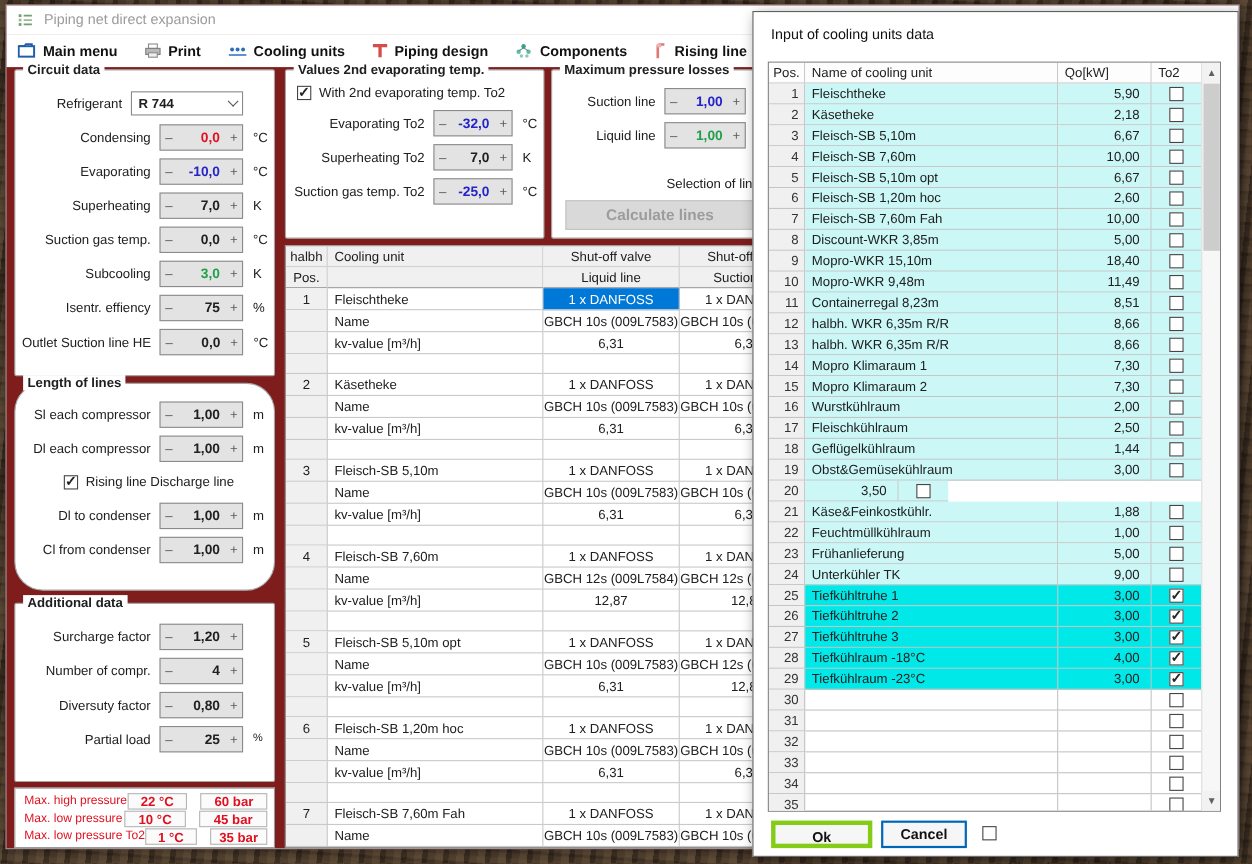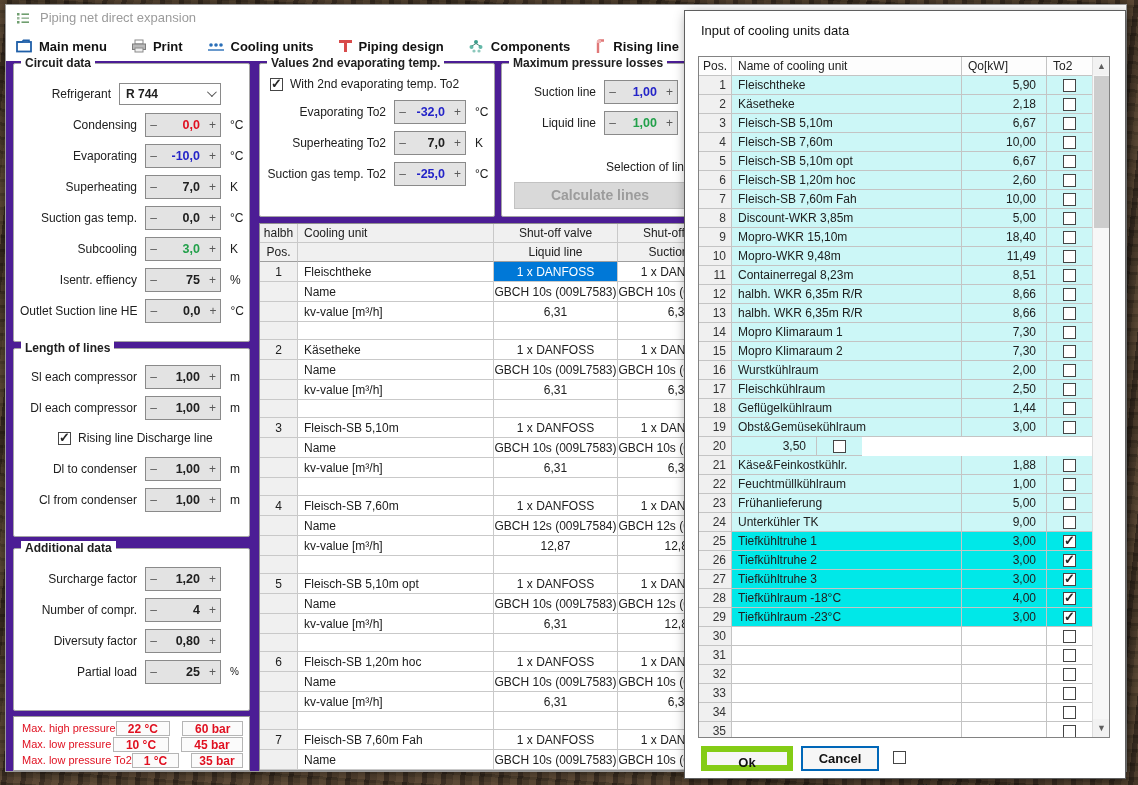--- a/index.html
+++ b/index.html
@@ -7,21 +7,21 @@
   body {
     font-family: "Liberation Sans", sans-serif;
     font-size: 12px; color:#202020;
     background-color:#453729;
     background-image:
       repeating-linear-gradient(96deg, rgba(115,92,66,.45) 0 7px, rgba(44,33,24,.5) 7px 12px, rgba(90,70,50,.35) 12px 19px),
       repeating-linear-gradient(4deg, rgba(28,22,16,.5) 0 3px, rgba(96,76,56,.3) 3px 9px, rgba(60,48,35,.4) 9px 14px);
   }
   
   .window { position:absolute; left:5px; top:4px; width:1122px; height:768px;
-    background:#4c1d95; border:1px solid #9a9a9a; box-shadow:0 0 10px rgba(0,0,0,.5); }
+    background:#7f1d1d; border:1px solid #9a9a9a; box-shadow:0 0 10px rgba(0,0,0,.5); }
   .titlebar { position:absolute; left:0; top:0; right:0; height:26px; background:#fff; }
   .app-icon { position:absolute; left:9px; top:5px; }
   .title-text { position:absolute; left:34px; top:5px; font-size:13px; color:#9b9b9b; }
   .win-glyph { position:absolute; top:3px; color:#8a8a8a; font-size:11px; }
   .wg-max { right:62px; width:10px; height:9px; border:1px solid #8a8a8a; top:6px; }
   .wg-close { right:16px; top:4px; font-size:13px; }
   .toolbar { position:absolute; left:0; top:26px; right:0; height:30px; display:flex; align-items:center;
     gap:24px; padding-left:10px; background:#fff;font-weight:bold; }
   .tb-item { display:flex; align-items:center; gap:6px; font-size:13px; color:#111; cursor:default; white-space:nowrap; }
   .tb-item svg { display:block; }
@@ -84,21 +84,21 @@
   .dhead .dc { background:#fdfdfd; color:#222; }
   .dc.pale { background:#ccf7f7; }
   .dc.hl { background:#00e8e8; }
   .dscroll { position:absolute; right:0; top:0; bottom:0; width:17px; background:#f7f7f7; border-left:1px solid #dcdcdc; }
   .dsb-arrow { position:absolute; left:0; width:17px; height:18px; color:#5f5f5f; font-size:9px; text-align:center;
     line-height:18px; background:#f2f2f2; }
   .dsb-up { top:0; } .dsb-down { bottom:0; }
   .dsb-thumb { position:absolute; left:1px; top:19px; width:15px; height:152px; background:#cdcdcd; }
   .dlg-footer-btn { position:absolute; top:735px; height:25px; background:#f6f6f6; text-align:center;
     font-weight:bold; font-size:13px; line-height:22px; color:#111; }
-  .ok-btn { left:16px; width:92px; border:6px solid #84cc16; }
+  .ok-btn { left:16px; width:92px; border:4px solid #84cc16; }
   .cancel-btn { left:116px; width:78px; border:2px solid #0067b8; }
   .dlg-cb { position:absolute; left:208px; top:740px; }
   .dlg-cb-label { position:absolute; left:229px; top:771px; font-size:12.5px; white-space:nowrap; }
   .small-pct { font-size:10px; }
 </style>
 </head>
 <body>
 
 <div class="window">
 
@@ -272,21 +272,21 @@
           <div class="spin">
             <span class="sbtn">–</span>
             <span class="sval" style="color: rgb(32, 32, 32);">0,0</span>
             <span class="sbtn">+</span>
           </div>
           <div class="funit">°C</div>
         </div>
       </div>
   </div>
 
-  <div class="groupbox" style="left:7px; top:343px; width:237px; height:189px; padding-top:12px;">
+  <div class="groupbox" style="left:7px; top:343px; width:237px; height:189px; padding-top:12px;border-radius:26px;">
     <div class="gb-title">Length of lines</div>
     <div>
 
         <div class="frow">
           <div class="flabel">Sl each compressor</div>
           <div class="spin">
             <span class="sbtn">–</span>
             <span class="sval" style="color: rgb(32, 32, 32);">1,00</span>
             <span class="sbtn">+</span>
           </div>

